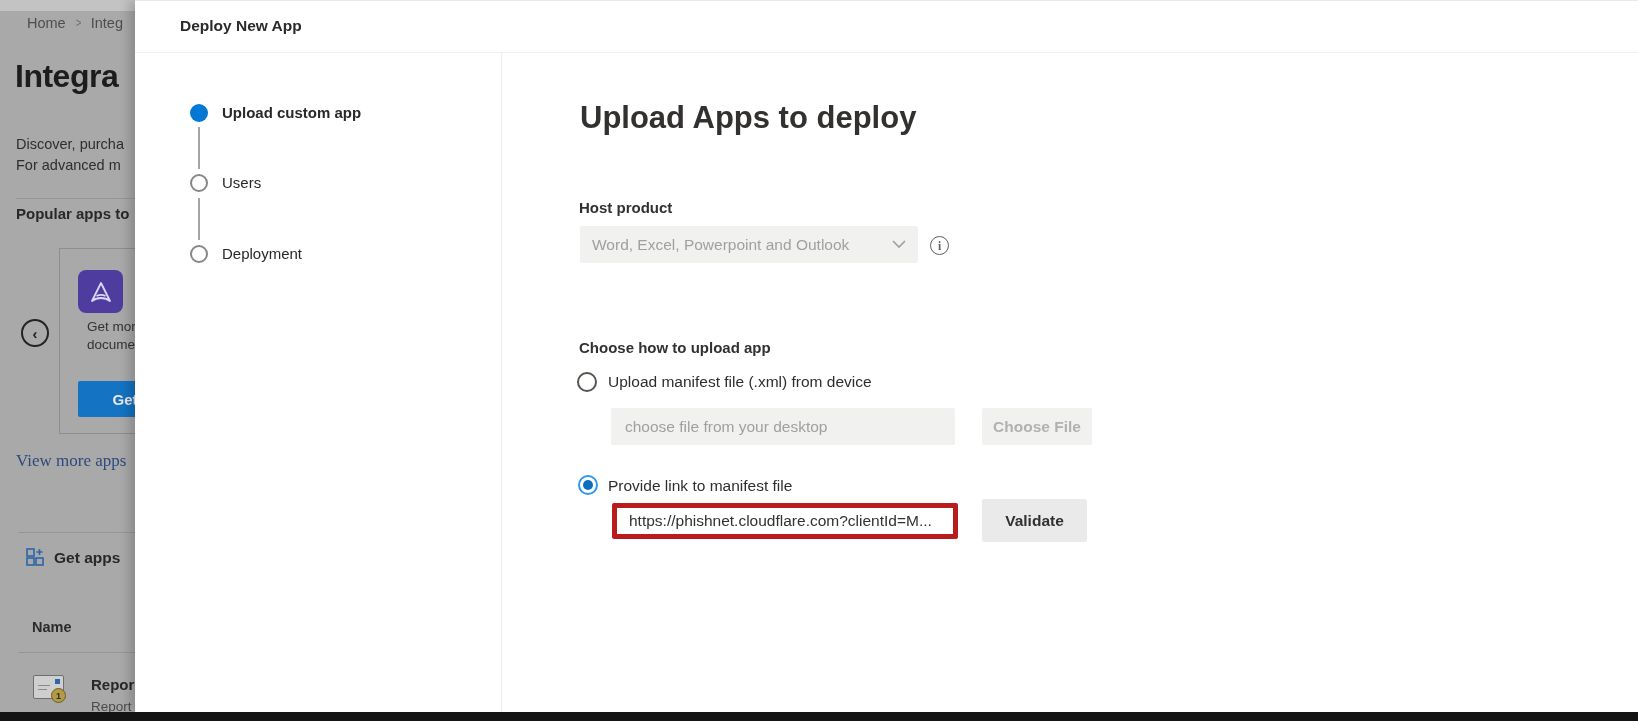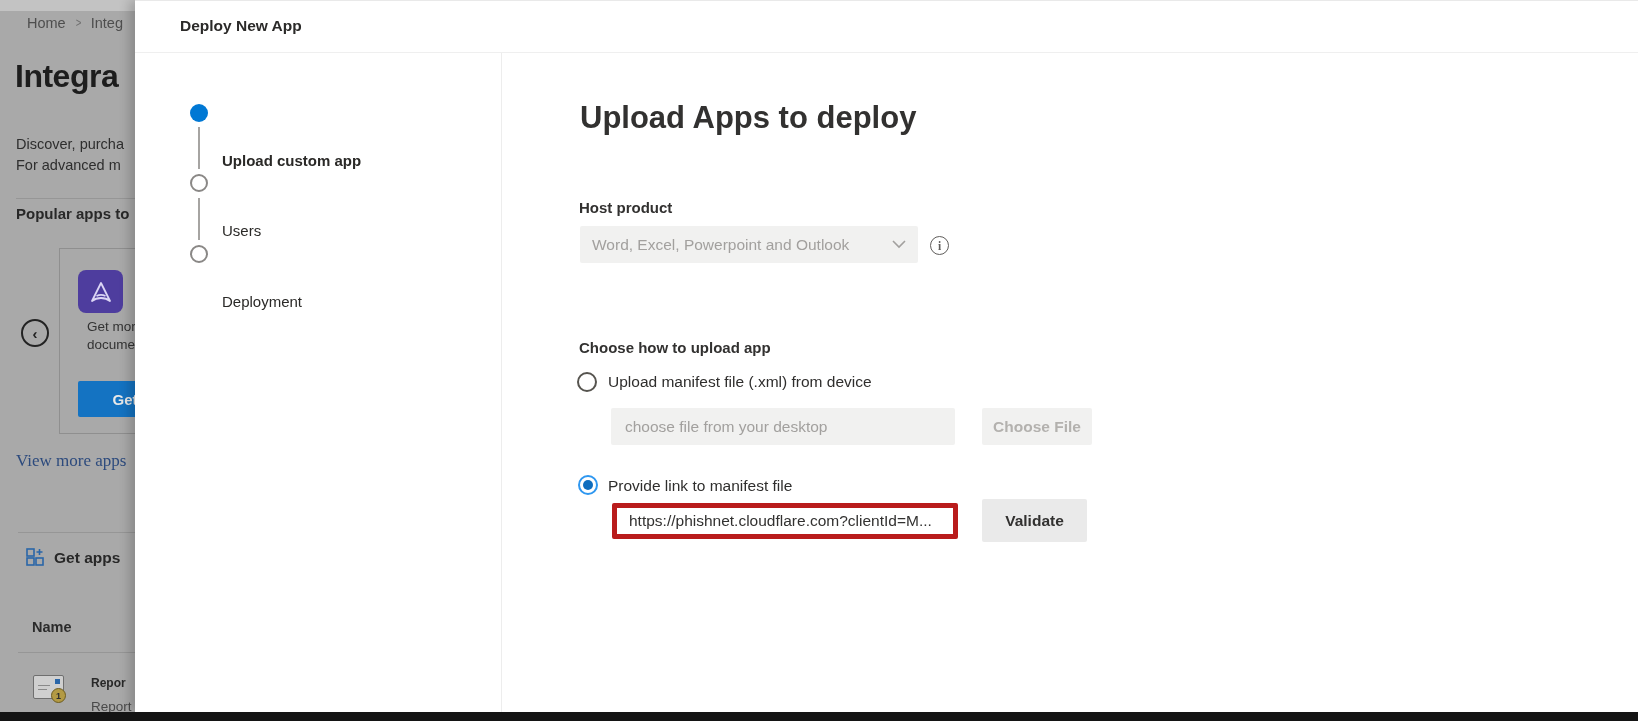--- a/index.html
+++ b/index.html
@@ -27,34 +27,34 @@
     display:flex;align-items:center;justify-content:center;border-radius:2px;}
   .view-more{left:16px;top:451px;font-family:"Liberation Serif",serif;font-size:17px;color:#2c4a7d;white-space:nowrap;}
   .get-apps{left:26px;top:548px;display:flex;align-items:center;gap:9px;font-size:15.5px;font-weight:600;color:#282828;white-space:nowrap;}
   .name-header{left:32px;top:619px;font-size:14.5px;font-weight:700;color:#2b2b2b;}
   .row-icon{left:33px;top:675px;width:29px;height:24px;}
   .env-body{position:absolute;left:0;top:0;width:29px;height:22px;background:#cfcfcf;border:1px solid #6f6f6f;border-radius:2px;}
   .env-line{position:absolute;left:4px;height:1px;background:#8a8a8a;}
   .env-dot{position:absolute;right:3px;top:3px;width:5px;height:5px;background:#2a66a8;}
   .env-badge{position:absolute;right:-4px;bottom:-4px;width:13px;height:13px;border-radius:50%;background:#b39a44;border:1px solid #6d5c20;
     color:#2e2e2e;font-size:9px;font-weight:700;display:flex;align-items:center;justify-content:center;}
-  .row-title{left:91px;top:676px;font-size:12px;font-weight:700;color:#282828;white-space:nowrap;text-align:center;}
+  .row-title{left:91px;top:676px;font-size:15px;font-weight:700;color:#282828;white-space:nowrap;text-align:center;}
   .row-sub{left:91px;top:699px;font-size:13.5px;color:#4a4a4a;white-space:nowrap;}
 
   
   .panel{position:absolute;left:135px;top:0;right:0;bottom:9px;background:#fff;
     border-top:1px solid #e9e9e9;box-shadow:-6px 0 10px rgba(0,0,0,0.18);}
   .panel-header-title{left:45px;top:16px;font-size:15.5px;font-weight:700;color:#2b2a29;white-space:nowrap;}
   .panel-hr{left:0;top:51px;right:0;height:1px;background:#efefef;}
   .stepper-divider{left:366px;top:52px;bottom:0;width:1px;background:#ededed;}
 
   .step-dot{left:55px;width:18px;height:18px;border-radius:50%;background:#0078d4;}
   .step-circle{left:55px;width:14px;height:14px;border-radius:50%;border:2px solid #8a8886;background:#fff;}
   .step-line{left:63px;width:2px;height:42px;background:#a6a4a2;}
-  .step-label{left:87px;font-size:15px;color:#2a2927;white-space:nowrap;margin-top:48px;}
+  .step-label{left:87px;font-size:15px;color:#2a2927;white-space:nowrap;}
   .step-label.active{font-weight:700;}
 
   .content-title{left:445px;top:99px;font-size:31px;font-weight:700;color:#323130;white-space:nowrap;}
   .field-label{font-size:15px;font-weight:700;color:#323130;white-space:nowrap;}
   .dd{left:445px;top:225px;width:338px;height:37px;background:#f1f1f0;border-radius:2px;
     display:flex;align-items:center;padding:0 12px;box-sizing:border-box;}
   .dd-text{font-size:15.5px;color:#a2a09e;white-space:nowrap;overflow:hidden;flex:1;}
   .info-icon{left:795px;top:235px;width:19px;height:19px;border-radius:50%;border:1.5px solid #5f5d5b;box-sizing:border-box;
     display:flex;align-items:center;justify-content:center;color:#5f5d5b;font-size:11.5px;font-family:"Liberation Serif",serif;font-weight:700;}
   .radio{width:20px;height:20px;border-radius:50%;box-sizing:border-box;background:#fff;}

